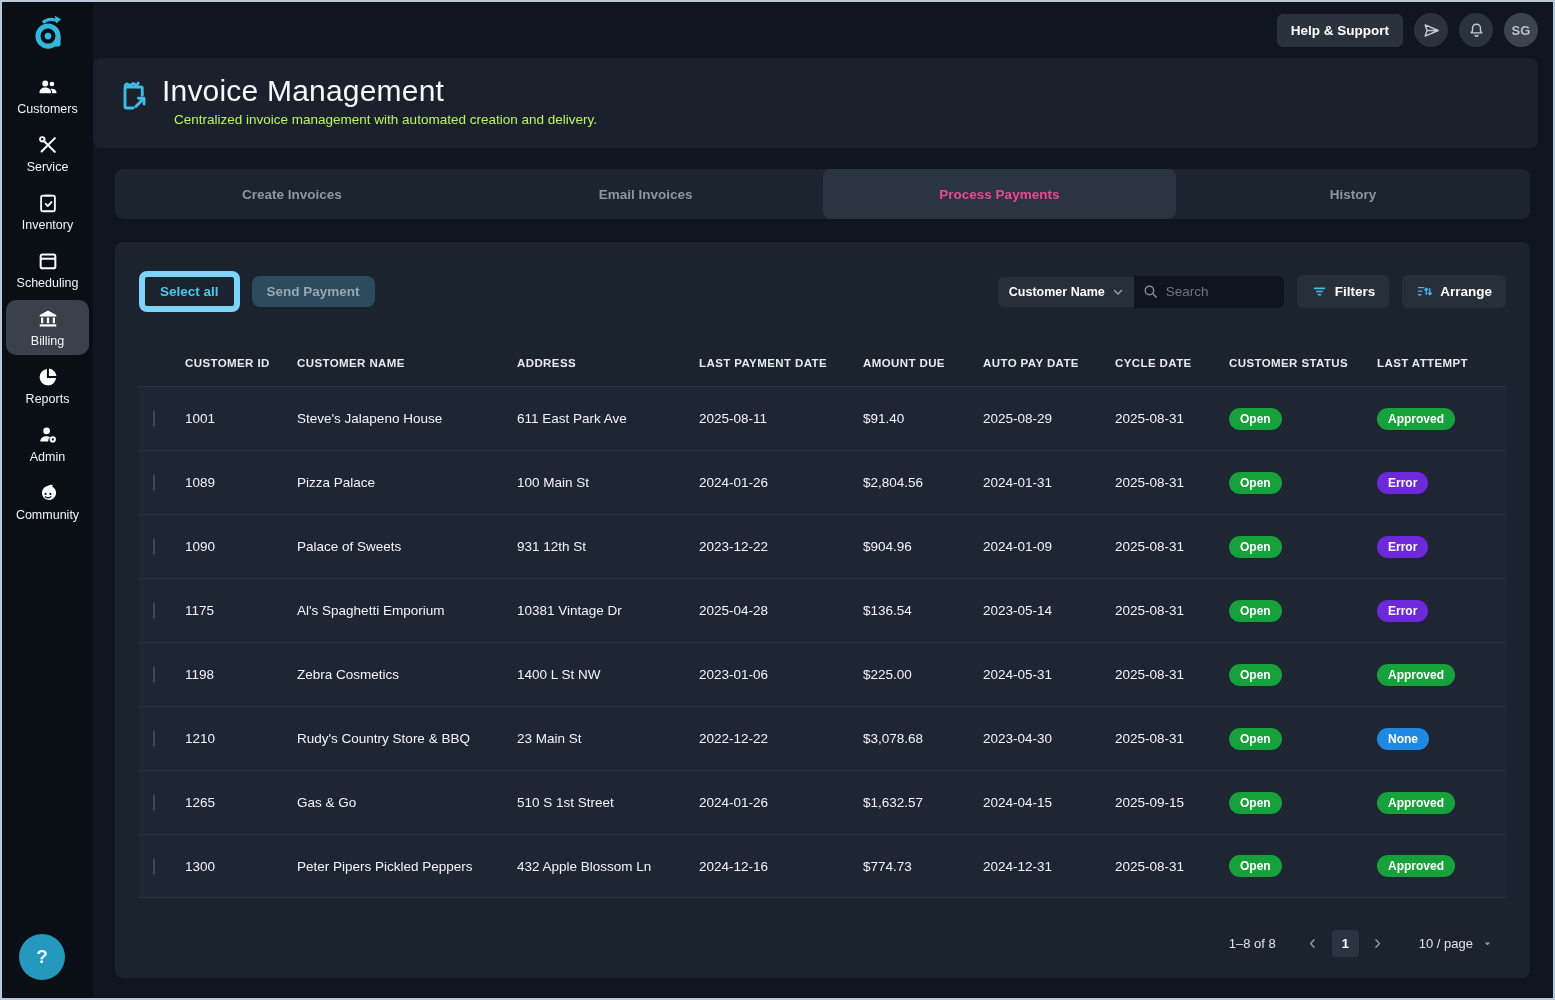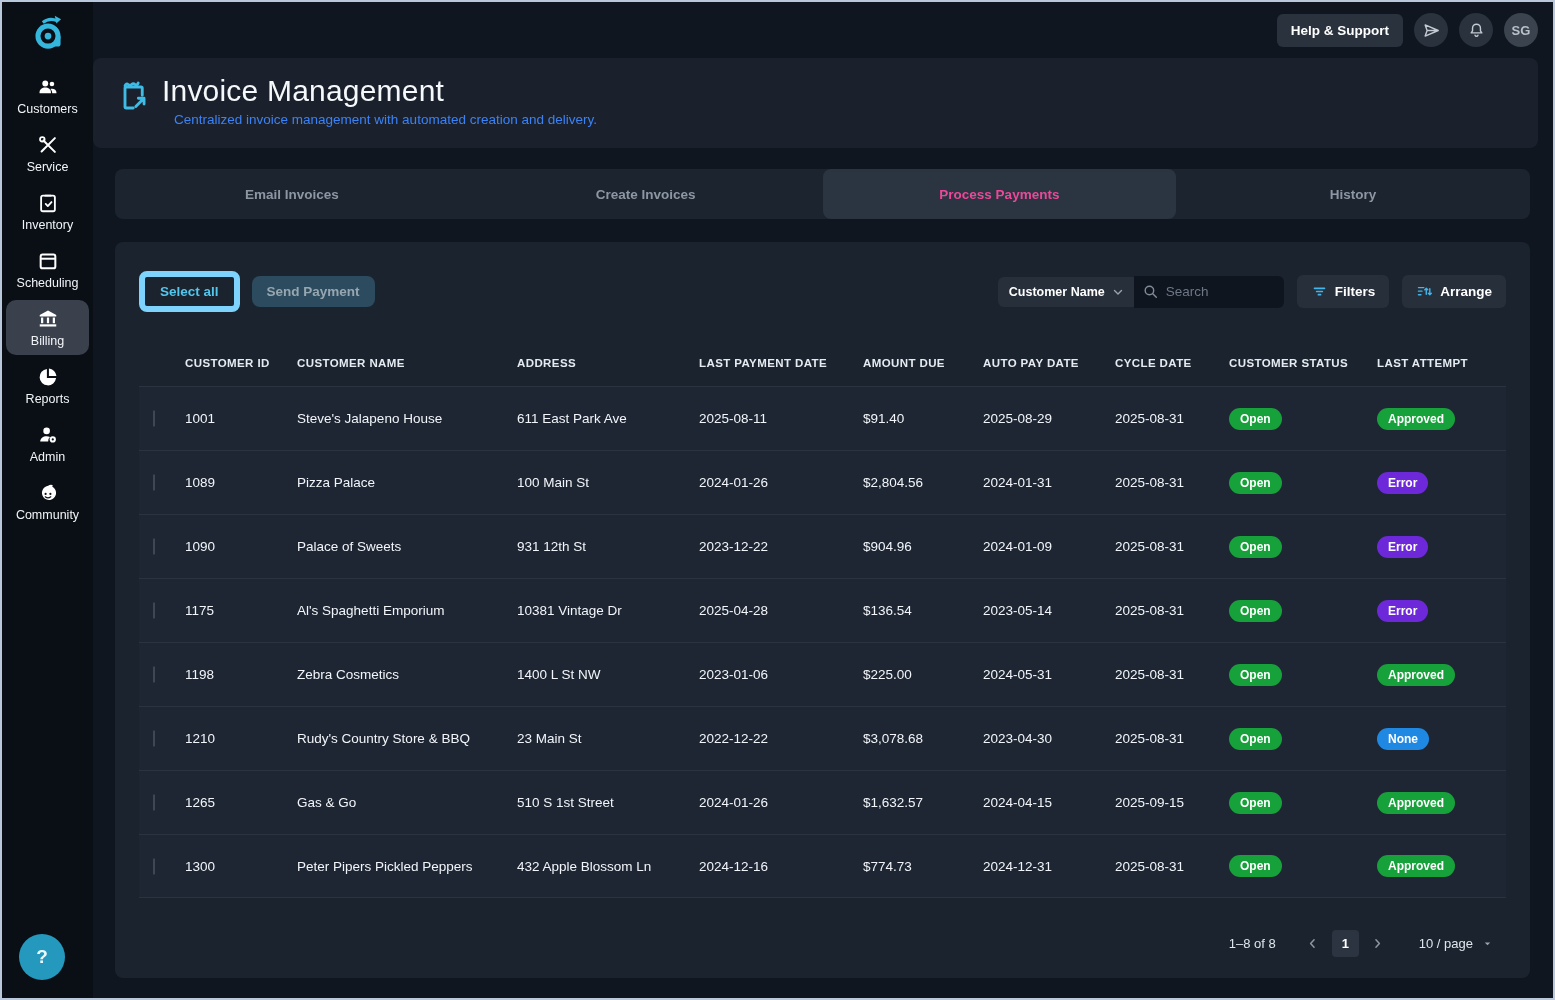--- a/index.html
+++ b/index.html
@@ -24,21 +24,21 @@
   .help-support { background:#2a323e; color:#fff; font-size:13.5px; font-weight:bold; border:none; border-radius:6px; padding:9px 14px; cursor:pointer; }
   .iconbtn { width:34px; height:34px; border-radius:50%; background:#2a323e; color:#c3cad2; display:flex; align-items:center; justify-content:center; cursor:pointer; }
   .iconbtn svg { width:19px; height:19px; }
   .avatar { width:34px; height:34px; border-radius:50%; background:#3a434e; color:#b9c1ca; font-size:13px; font-weight:bold; display:flex; align-items:center; justify-content:center; cursor:pointer; }
 
   .header-panel { margin:0 15px 0 0; height:90px; background:#1a212c; border-radius:8px; display:flex; align-items:flex-start; padding:16px 0 0 23px; }
   .hicon { width:36px; height:36px; color:#3fbce6; margin-top:4px; }
   .hicon svg { width:36px; height:36px; }
   .htext { margin-left:10px; }
   .htitle { font-size:30px; font-weight:500; color:#f6f9fb; letter-spacing:.2px; }
-  .hsub { font-size:13.5px; color:#3b82f6; margin:4px 13px 0 12px; }
+  .hsub { font-size:13.5px; color:#bef264; margin:4px 13px 0 12px; }
 
   .tabbar { margin:21px 23px 0 22px; height:50px; background:#1c2430; border-radius:8px; display:flex; }
   .tab { flex:1; display:flex; align-items:center; justify-content:center; font-size:13.5px; font-weight:bold; color:#8d97a3; border-radius:8px; cursor:pointer; }
   .tab.active { background:#2b3441; color:#ec4899; }
 
   .content-panel { margin:23px 23px 0 22px; flex:1; background:#1b232e; border-radius:8px; padding:29px 24px 16px; display:flex; flex-direction:column; margin-bottom:20px; }
 
   .toolbar { display:flex; align-items:center; }
   .btn-select-all { background:transparent; border:6px solid #7dd3fc; color:#52c7ee; font-size:13.5px; font-weight:bold; border-radius:8px; padding:7px 15px; cursor:pointer; }
   .btn-send-payment { background:#2d4b5e; border:none; color:#97a7b1; font-size:13.5px; font-weight:bold; border-radius:8px; padding:8px 15px; margin-left:12px; cursor:pointer; }
@@ -212,23 +212,23 @@
           <path d="m13.2 19 5.3-5.3M18.7 17.3v-3.8h-3.8"></path>
         </svg>
       </span>
       <div class="htext">
         <div class="htitle">Invoice Management</div>
         <div class="hsub">Centralized invoice management with automated creation and delivery.</div>
       </div>
     </div>
 
     <div class="tabbar">
+      <div class="tab">Create Invoices</div>
+
       <div class="tab">Email Invoices</div>
-
-      <div class="tab">Create Invoices</div>
 
       <div class="tab active">Process Payments</div>
 
       <div class="tab">History</div>
     </div>
 
     <div class="content-panel">
 
       <div class="toolbar">
         <button class="btn-select-all">Select all</button>

